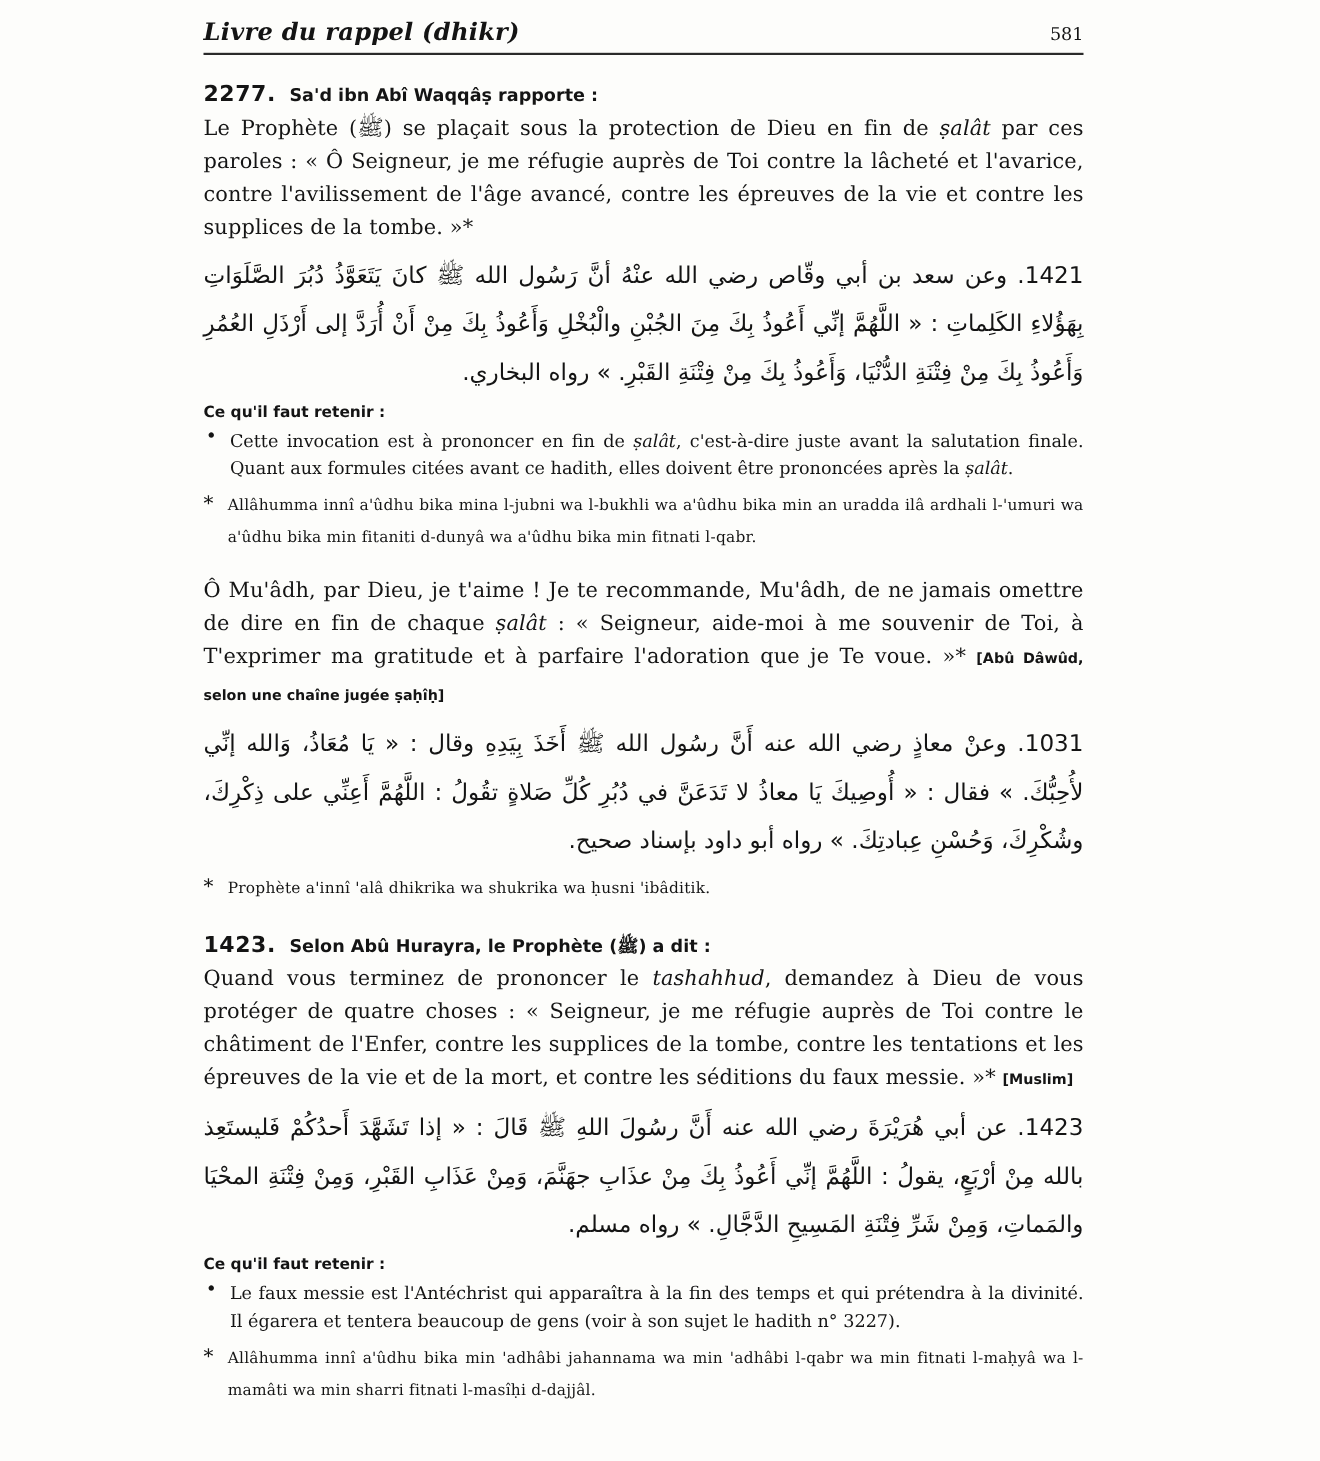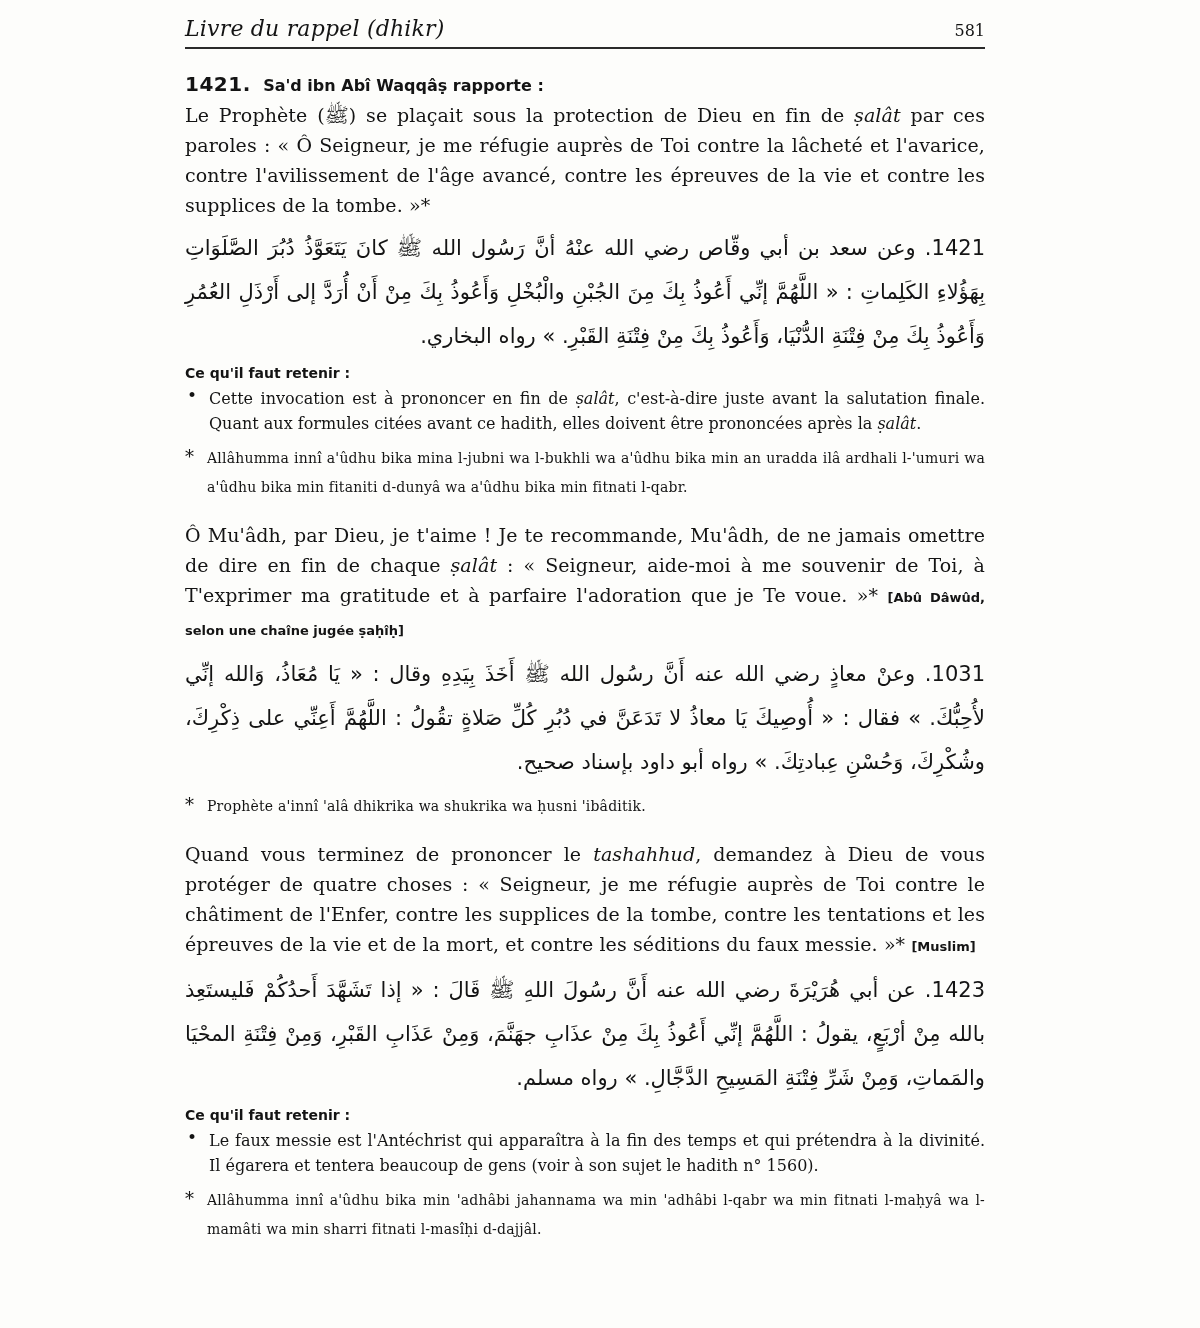--- a/index.html
+++ b/index.html
@@ -6,21 +6,21 @@
   body{
     width:1200px;height:1328px;overflow:hidden;
     background:#fdfdfb;color:#141414;
     font-family:"DejaVu Serif", serif;
     -webkit-font-smoothing:antialiased;
   }
   .page{position:relative;width:800px;margin:0 0 0 185px;padding-top:16px;}
 
   
   .running-header{display:flex;justify-content:space-between;align-items:baseline;}
-  .rh-title{font-style:italic;font-size:22px;letter-spacing:.2px;}
+  .rh-title{font-style:italic;font-size:22px;letter-spacing:.2px;font-weight:bold;}
   .rh-page{font-size:16px;}
   .header-rule{border:0;border-top:2px solid #2a2a2a;margin:6px 0 0 0;}
 
   
   .h-head{margin:22px 0 2px 0;font-family:"DejaVu Sans", sans-serif;line-height:25px;}
   .h-num{font-weight:bold;font-size:20px;letter-spacing:.5px;}
   .h-title{font-size:16px;margin-left:4px;}
 
   
   .body-text{
@@ -75,21 +75,21 @@
 <div class="page">
 
   <div class="running-header">
     <span class="rh-title">Livre du rappel (dhikr)</span>
     <span class="rh-page">581</span>
   </div>
   <hr class="header-rule">
 
   <section class="s-1421">
     <h2 class="h-head">
-      <span class="h-num">1421.</span>
+      <span class="h-num">2277.</span>
       <span class="h-title">Sa'd ibn Abî Waqqâṣ rapporte :</span>
     </h2>
     <p class="body-text">Le Prophète (<span class="seg-saw">ﷺ</span>) se plaçait sous la protection de Dieu en fin de <span class="seg-it">ṣalât</span> par ces paroles : « Ô Seigneur, je me réfugie auprès de Toi contre la lâcheté et l'avarice, contre l'avilissement de l'âge avancé, contre les épreuves de la vie et contre les supplices de la tombe. »*</p>
     <p class="arabic">1421. وعن سعد بن أبي وقّاص رضي الله عنْهُ أنَّ رَسُول الله ﷺ كانَ يَتَعَوَّذُ دُبُرَ الصَّلَوَاتِ بِهَؤُلاءِ الكَلِماتِ : « اللَّهُمَّ إنِّي أَعُوذُ بِكَ مِنَ الجُبْنِ والْبُخْلِ وَأَعُوذُ بِكَ مِنْ أَنْ أُرَدَّ إلى أَرْذَلِ العُمُرِ وَأَعُوذُ بِكَ مِنْ فِتْنَةِ الدُّنْيَا، وَأَعُوذُ بِكَ مِنْ فِتْنَةِ القَبْرِ. » رواه البخاري.</p>
     <div class="ret-head">Ce qu'il faut retenir :</div>
     <div class="bullet-item">
       <span class="marker">•</span>
       <p>Cette invocation est à prononcer en fin de <span class="seg-it">ṣalât</span>, c'est-à-dire juste avant la salutation finale. Quant aux formules citées avant ce hadith, elles doivent être prononcées après la <span class="seg-it">ṣalât</span>.</p>
     </div>
     <div class="translit">
@@ -101,26 +101,30 @@
   <section class="s-1422">
     <p class="body-text">Ô Mu'âdh, par Dieu, je t'aime ! Je te recommande, Mu'âdh, de ne jamais omettre de dire en fin de chaque <span class="seg-it">ṣalât</span> : « Seigneur, aide-moi à me souvenir de Toi, à T'exprimer ma gratitude et à parfaire l'adoration que je Te voue. »* <span class="seg-ref">[Abû Dâwûd, selon une chaîne jugée ṣaḥîḥ]</span></p>
     <p class="arabic">1031. وعنْ معاذٍ رضي الله عنه أَنَّ رسُول الله ﷺ أَخَذَ بِيَدِهِ وقال : « يَا مُعَاذُ، وَالله إنِّي لأُحِبُّكَ. » فقال : « أُوصِيكَ يَا معاذُ لا تَدَعَنَّ في دُبُرِ كُلِّ صَلاةٍ تقُولُ : اللَّهُمَّ أَعِنِّي على ذِكْرِكَ، وشُكْرِكَ، وَحُسْنِ عِبادتِكَ. » رواه أبو داود بإسناد صحيح.</p>
     <div class="translit">
       <span class="marker">*</span>
       <p>Prophète a'innî 'alâ dhikrika wa shukrika wa ḥusni 'ibâditik.</p>
     </div>
   </section>
 
   <section class="s-1423">
+    <h2 class="h-head">
+      <span class="h-num">1423.</span>
+      <span class="h-title">Selon Abû Hurayra, le Prophète (ﷺ) a dit :</span>
+    </h2>
     <p class="body-text">Quand vous terminez de prononcer le <span class="seg-it">tashahhud</span>, demandez à Dieu de vous protéger de quatre choses : « Seigneur, je me réfugie auprès de Toi contre le châtiment de l'Enfer, contre les supplices de la tombe, contre les tentations et les épreuves de la vie et de la mort, et contre les séditions du faux messie. »* <span class="seg-ref">[Muslim]</span></p>
     <p class="arabic">1423. عن أبي هُرَيْرَةَ رضي الله عنه أَنَّ رسُولَ اللهِ ﷺ قَالَ : « إذا تَشَهَّدَ أَحدُكُمْ فَليستَعِذ بالله مِنْ أرْبَعٍ، يقولُ : اللَّهُمَّ إنِّي أَعُوذُ بِكَ مِنْ عذَابِ جهَنَّمَ، وَمِنْ عَذَابِ القَبْرِ، وَمِنْ فِتْنَةِ المحْيَا والمَماتِ، وَمِنْ شَرِّ فِتْنَةِ المَسِيحِ الدَّجَّالِ. » رواه مسلم.</p>
     <div class="ret-head">Ce qu'il faut retenir :</div>
     <div class="bullet-item">
       <span class="marker">•</span>
-      <p>Le faux messie est l'Antéchrist qui apparaîtra à la fin des temps et qui prétendra à la divinité. Il égarera et tentera beaucoup de gens (voir à son sujet le hadith n° 1560).</p>
+      <p>Le faux messie est l'Antéchrist qui apparaîtra à la fin des temps et qui prétendra à la divinité. Il égarera et tentera beaucoup de gens (voir à son sujet le hadith n° 3227).</p>
     </div>
     <div class="translit">
       <span class="marker">*</span>
       <p>Allâhumma innî a'ûdhu bika min 'adhâbi jahannama wa min 'adhâbi l-qabr wa min fitnati l-maḥyâ wa l-mamâti wa min sharri fitnati l-masîḥi d-dajjâl.</p>
     </div>
   </section>
 
 </div>
 
 </body></html>

